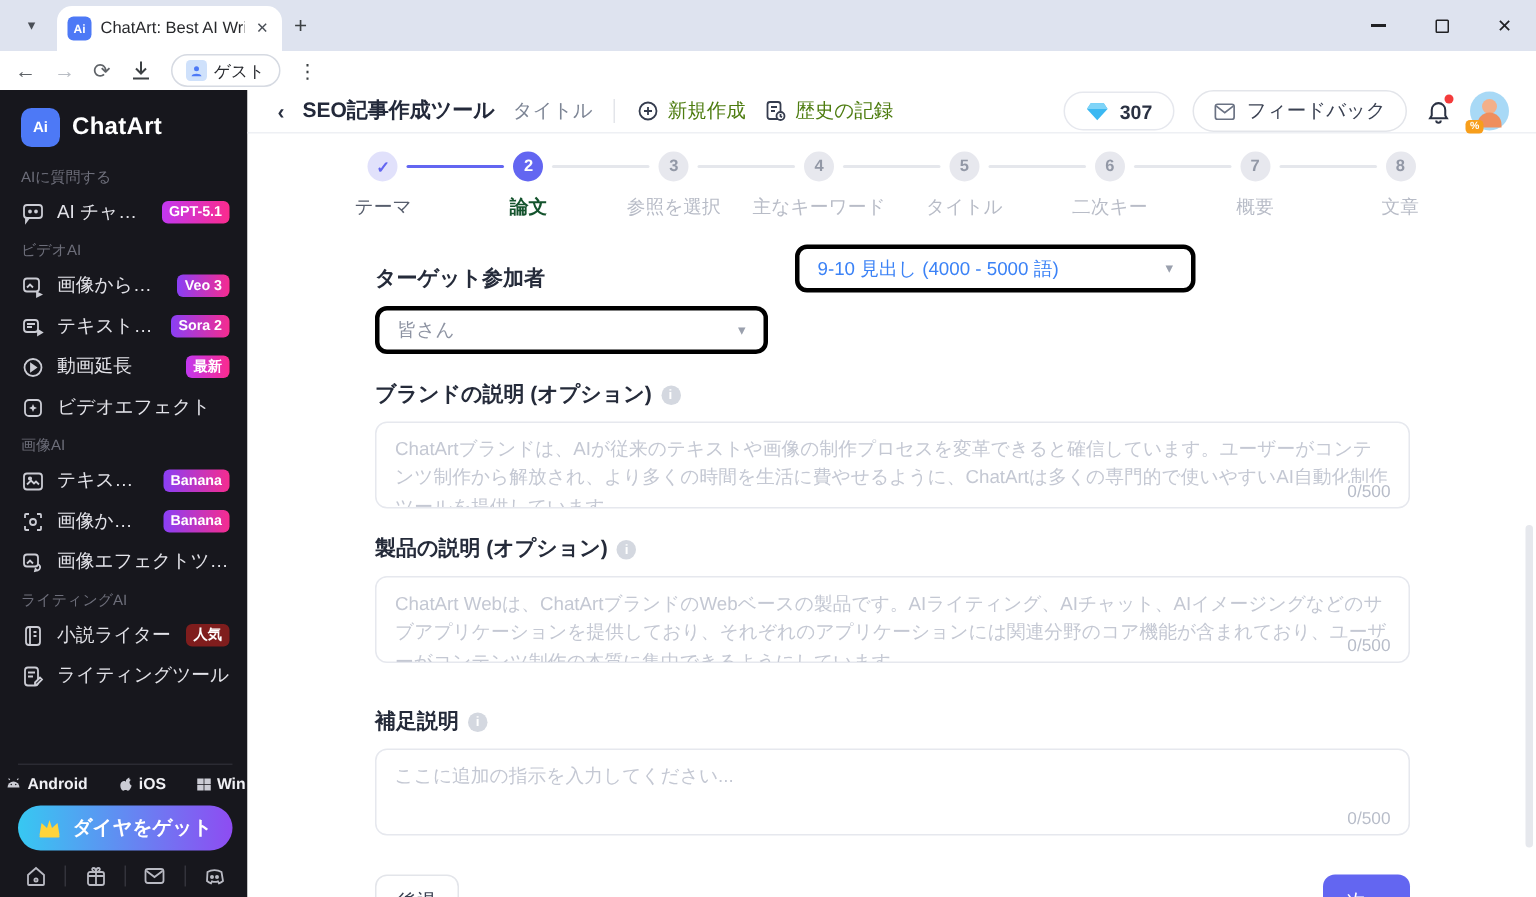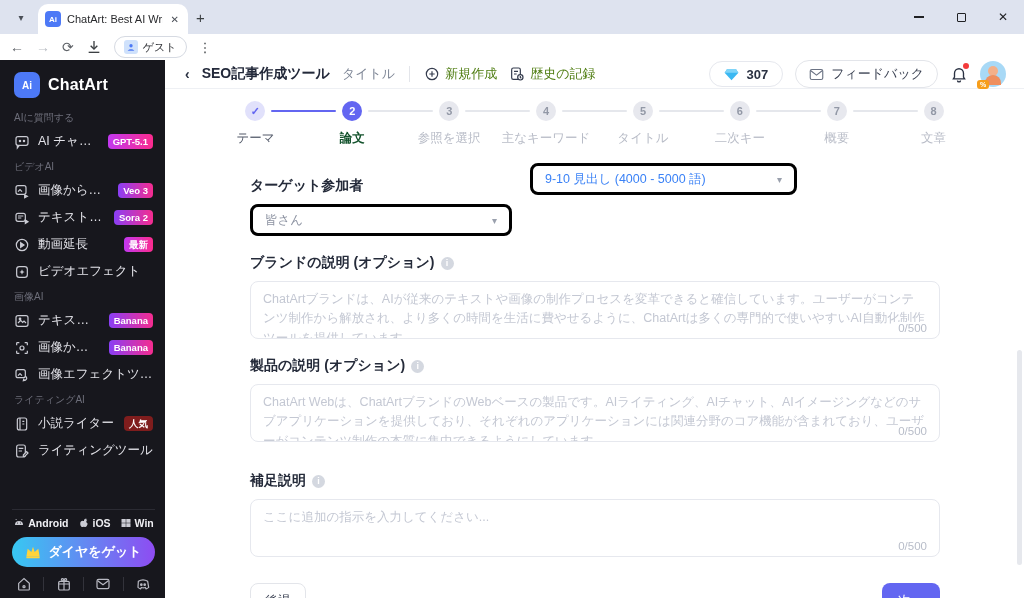--- a/index.html
+++ b/index.html
@@ -49,21 +49,21 @@
   .nav-item { display:flex; align-items:center; gap:8px; height:27px; padding:0 2px; font-size:12.5px;
     color:#e3e3e9; white-space:nowrap; }
   .nav-item .lbl { overflow:hidden; text-overflow:ellipsis; }
   .icon16 { width:16px; height:16px; flex:0 0 auto; }
   .badge { margin-left:auto; font-size:9.5px; font-weight:bold; color:#fff; padding:2.5px 5px;
     border-radius:4px; line-height:1; flex:0 0 auto; }
   .b-gpt  { background:linear-gradient(90deg,#c238f0,#fb2b8d); }
   .b-grad { background:linear-gradient(90deg,#8a3ff5,#f52c8f); }
   .b-hot  { background:#7f1d1d; }
   .side-div { border-top:1px solid #2b2b33; margin:7px 0 6px; }
-  .platforms { display:flex; align-items:center; justify-content:center; gap:9px; font-size:10.5px;
+  .platforms { display:flex; align-items:center; justify-content:center; gap:19px; font-size:10.5px;
     font-weight:bold; color:#f0f0f4; padding:1px 0 6px; }
   .plat { display:flex; align-items:center; gap:3px; }
   .cta { height:30px; border-radius:16px; background:linear-gradient(90deg,#37c8f2,#8e4cf2); color:#fff;
     font-size:13px; font-weight:bold; display:flex; align-items:center; justify-content:center; gap:7px; margin:2px 0 7px; }
   .bottombar { display:flex; align-items:center; justify-content:space-between; padding:2px 4px 0; color:#b9bac3; }
   .bb-sep { width:1px; height:14px; background:#33333b; }
 
   
   .main { flex:1; background:#fff; position:relative; display:flex; flex-direction:column; }
   .appheader { height:37px; border-bottom:1px solid #eef0f4; display:flex; align-items:center;

